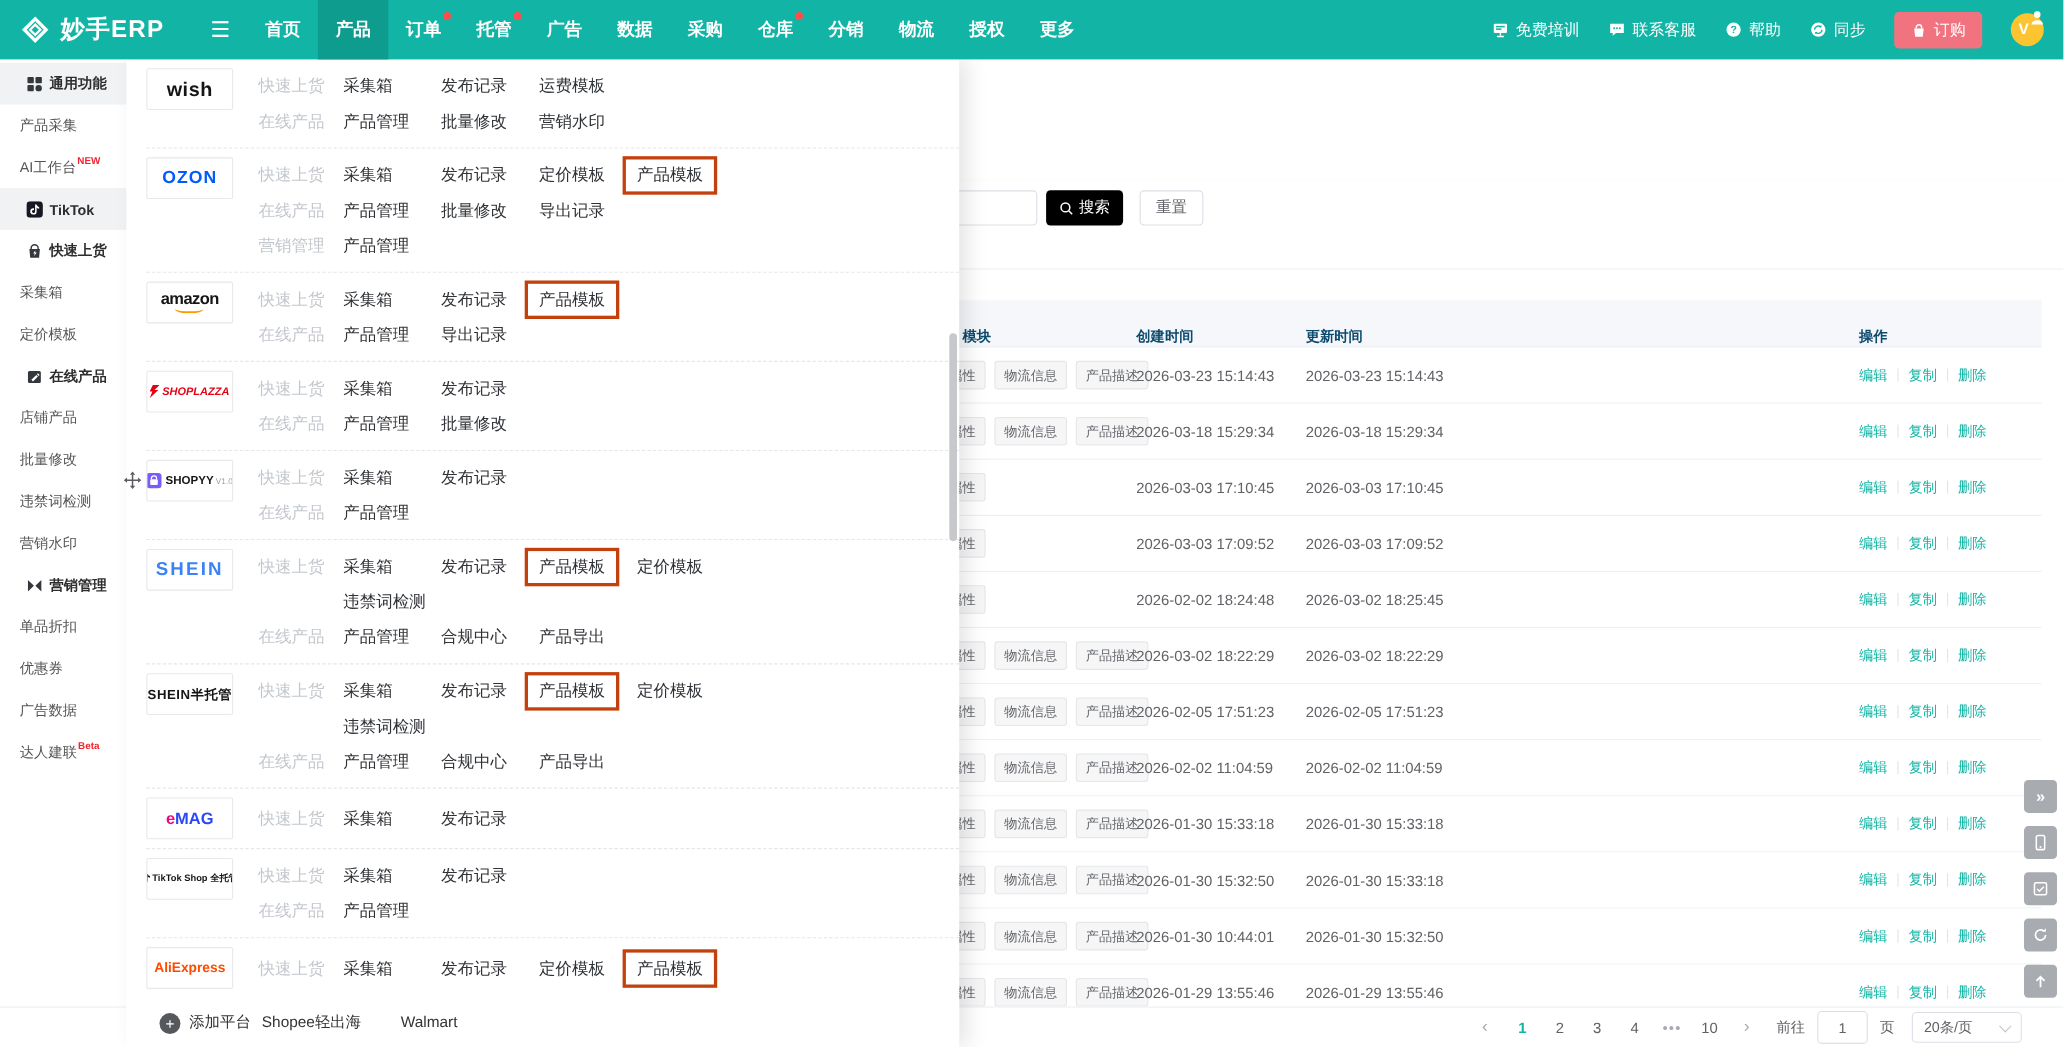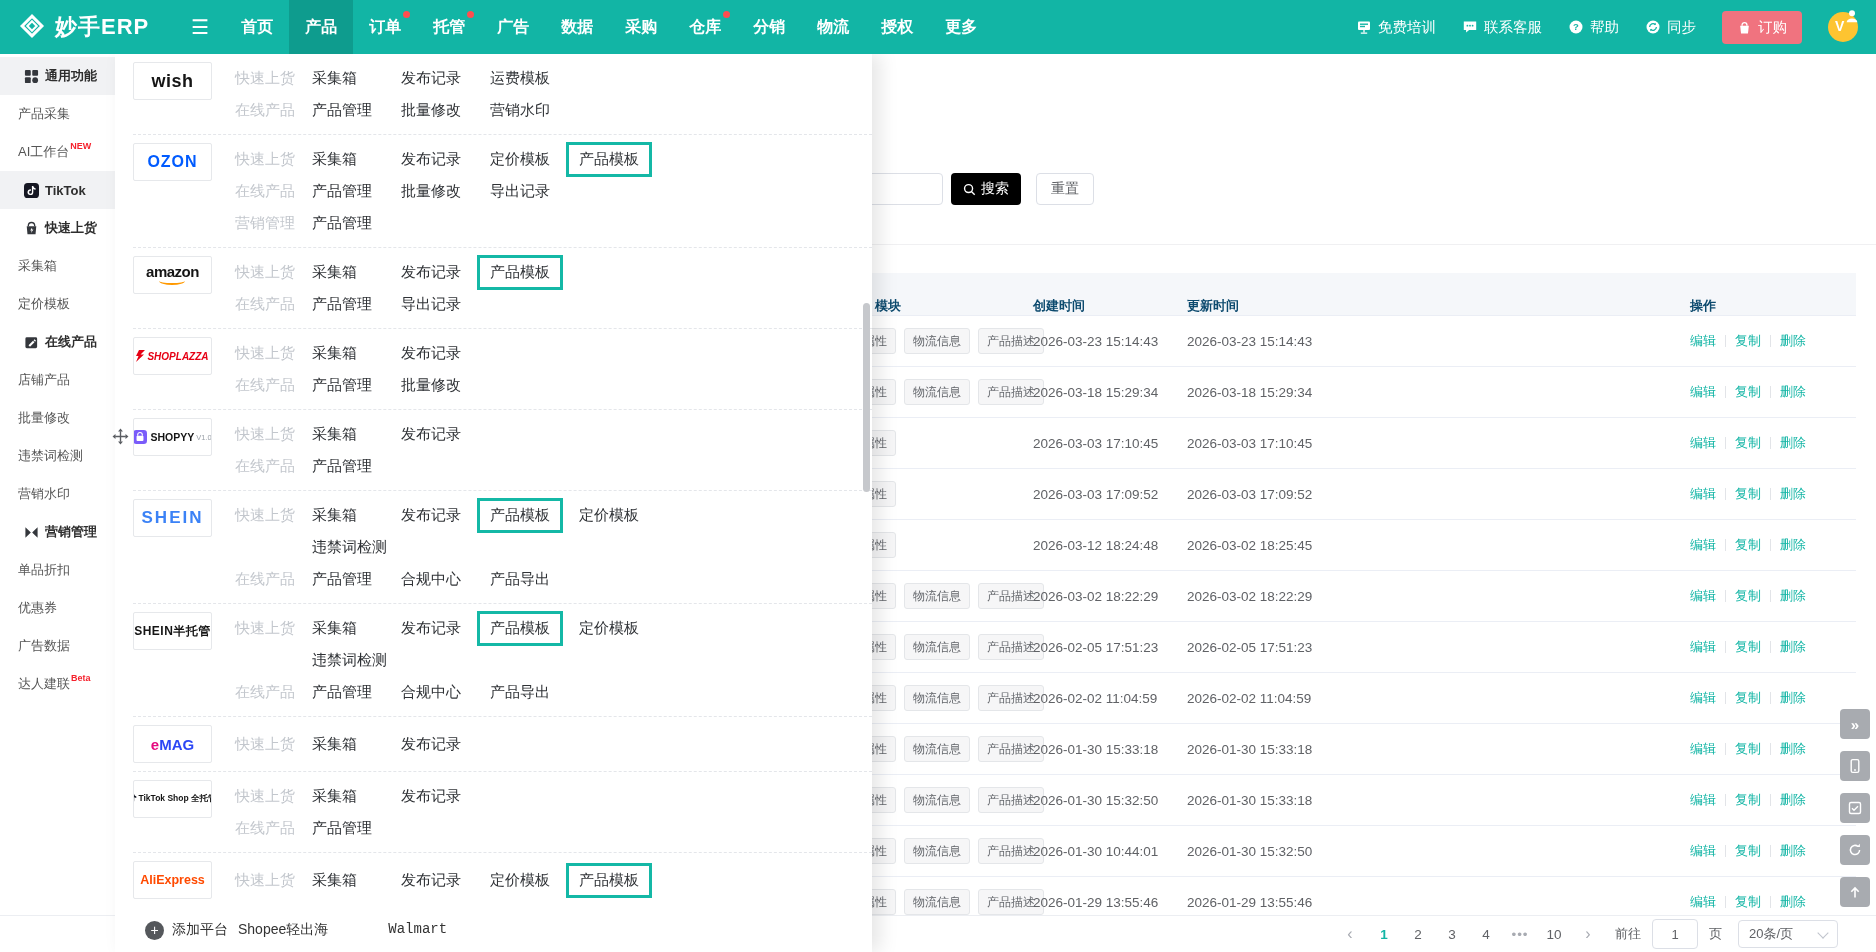--- a/index.html
+++ b/index.html
@@ -1,21 +1,21 @@
 <!DOCTYPE html>
 <html><head>
 <meta charset="utf-8">
 <style>
   html,body{margin:0;padding:0;}
   body{width:1876px;height:952px;position:relative;overflow:hidden;background:#fff;
        font-family:"Liberation Sans","DejaVu Sans",sans-serif;color:#333;}
   
   .topnav{position:absolute;left:0;top:0;width:1876px;height:54px;background:#12b5a5;
           display:flex;align-items:center;z-index:100;}
-  .brand{display:flex;gap:9px;padding:0 26px 0 18px;}
+  .brand{display:flex;align-items:center;gap:9px;padding:0 26px 0 18px;}
   .brand-text{color:#fff;font-size:22px;font-weight:700;letter-spacing:1px;}
   .nav-menu{display:flex;align-items:stretch;height:54px;}
   .nav-burger{color:#fff;font-size:20px;display:flex;align-items:center;padding:0 16px;cursor:pointer;}
   .nav-item{position:relative;display:flex;align-items:center;padding:0 16px;color:#fff;
             font-size:16px;font-weight:700;cursor:pointer;}
   .nav-item.active{background:#0e9c8e;}
   .nav-dot{position:absolute;top:11px;right:7px;width:7px;height:7px;border-radius:50%;background:#ff4d4f;}
   .nav-right{margin-left:auto;display:flex;align-items:center;gap:26px;padding-right:18px;}
   .nav-link{display:flex;align-items:center;gap:6px;color:#fff;font-size:14.5px;cursor:pointer;}
   .subscribe-btn{display:flex;align-items:center;gap:6px;background:#f0737f;color:#fff;
@@ -35,21 +35,21 @@
             box-shadow:8px 0 18px rgba(0,0,0,.10);box-sizing:border-box;}
   .mp-block{display:flex;padding:8px 0;border-bottom:1px dashed #e4e6ea;margin:0 0 0 18px;}
   .mp-block.last{border-bottom:none;}
   .mp-logo{width:77px;height:36px;border:1px solid #e6e8eb;border-radius:2px;display:flex;align-items:center;
            justify-content:center;cursor:pointer;background:#fff;overflow:hidden;white-space:nowrap;}
   .mp-lines{margin-left:23px;display:flex;flex-direction:column;justify-content:center;}
   .mp-line{height:32px;display:flex;align-items:center;}
   .mp-label{width:77px;font-size:15px;color:#c3c7cd;flex:none;}
   .mp-slot{width:89px;flex:none;position:relative;}
   .mp-link{font-size:15px;color:#2f3236;cursor:pointer;white-space:nowrap;}
-  .hl-box{display:inline-block;border:3px solid #14b8a6;padding:5px 10px;margin:-8px 0 -8px -13px;}
+  .hl-box{display:inline-block;border:3px solid #c2410c;padding:5px 10px;margin:-8px 0 -8px -13px;}
   .mm-footer{position:absolute;left:0;bottom:0;width:100%;height:44px;display:flex;align-items:center;
              padding-left:30px;box-sizing:border-box;background:#fff;}
   .add-platform{display:flex;align-items:center;gap:8px;font-size:14px;color:#333;cursor:pointer;}
   .plus-circle{width:19px;height:19px;border-radius:50%;background:#55585c;color:#fff;display:flex;
                align-items:center;justify-content:center;font-size:14px;line-height:1;}
   .mm-extra{font-size:14px;color:#333;cursor:pointer;}
   .mm-scroll-thumb{position:absolute;right:2px;top:249px;width:7px;height:189px;border-radius:4px;background:#c6c8cc;}
   .drag-cursor{position:absolute;left:112px;top:428px;z-index:60;}
   
   .page{position:absolute;left:0;top:54px;width:1876px;height:898px;}
@@ -263,21 +263,21 @@
             <span class="act-sep"></span>
             <span class="act-link">复制</span>
             <span class="act-sep"></span>
             <span class="act-link">删除</span>
           </div>
         </div>
         <div class="tbl-row">
           <div class="cell-tags">
             <span class="tag">类目&amp;属性</span>
           </div>
-          <div class="cell-time" style="left: 253px;">2026-03-12 18:24:48</div>
+          <div class="cell-time" style="left: 253px;">2026-02-02 18:24:48</div>
           <div class="cell-time" style="left: 407px;">2026-03-02 18:25:45</div>
           <div class="cell-actions">
             <span class="act-link">编辑</span>
             <span class="act-sep"></span>
             <span class="act-link">复制</span>
             <span class="act-sep"></span>
             <span class="act-link">删除</span>
           </div>
         </div>
         <div class="tbl-row">
@@ -748,21 +748,21 @@
         </div>
       </div>
     </div>
   <div class="mm-footer">
     <div class="add-platform">
       <span class="plus-circle">+</span>
       <span>添加平台</span>
     </div>
     <div id="mm-extras" style="display:flex;">
         <span class="mm-extra" style="margin-left: 10px;">Shopee轻出海</span>
-        <span class="mm-extra" style="margin-left: 60px; font-family: Liberation Mono, monospace;">Walmart</span>
+        <span class="mm-extra" style="margin-left: 36px;">Walmart</span>
       </div>
   </div>
   <div class="mm-scroll-thumb"></div>
 </div>
 
 <span class="drag-cursor">
   <svg width="17" height="17" viewBox="0 0 16 16">
     <path d="M8 0.5 l2.3 2.8 h-4.6 z M8 15.5 l2.3 -2.8 h-4.6 z M0.5 8 l2.8 -2.3 v4.6 z M15.5 8 l-2.8 -2.3 v4.6 z" fill="#5a5d62"></path>
     <path d="M8 3 v10 M3 8 h10" stroke="#5a5d62" stroke-width="1.3"></path>
   </svg>

